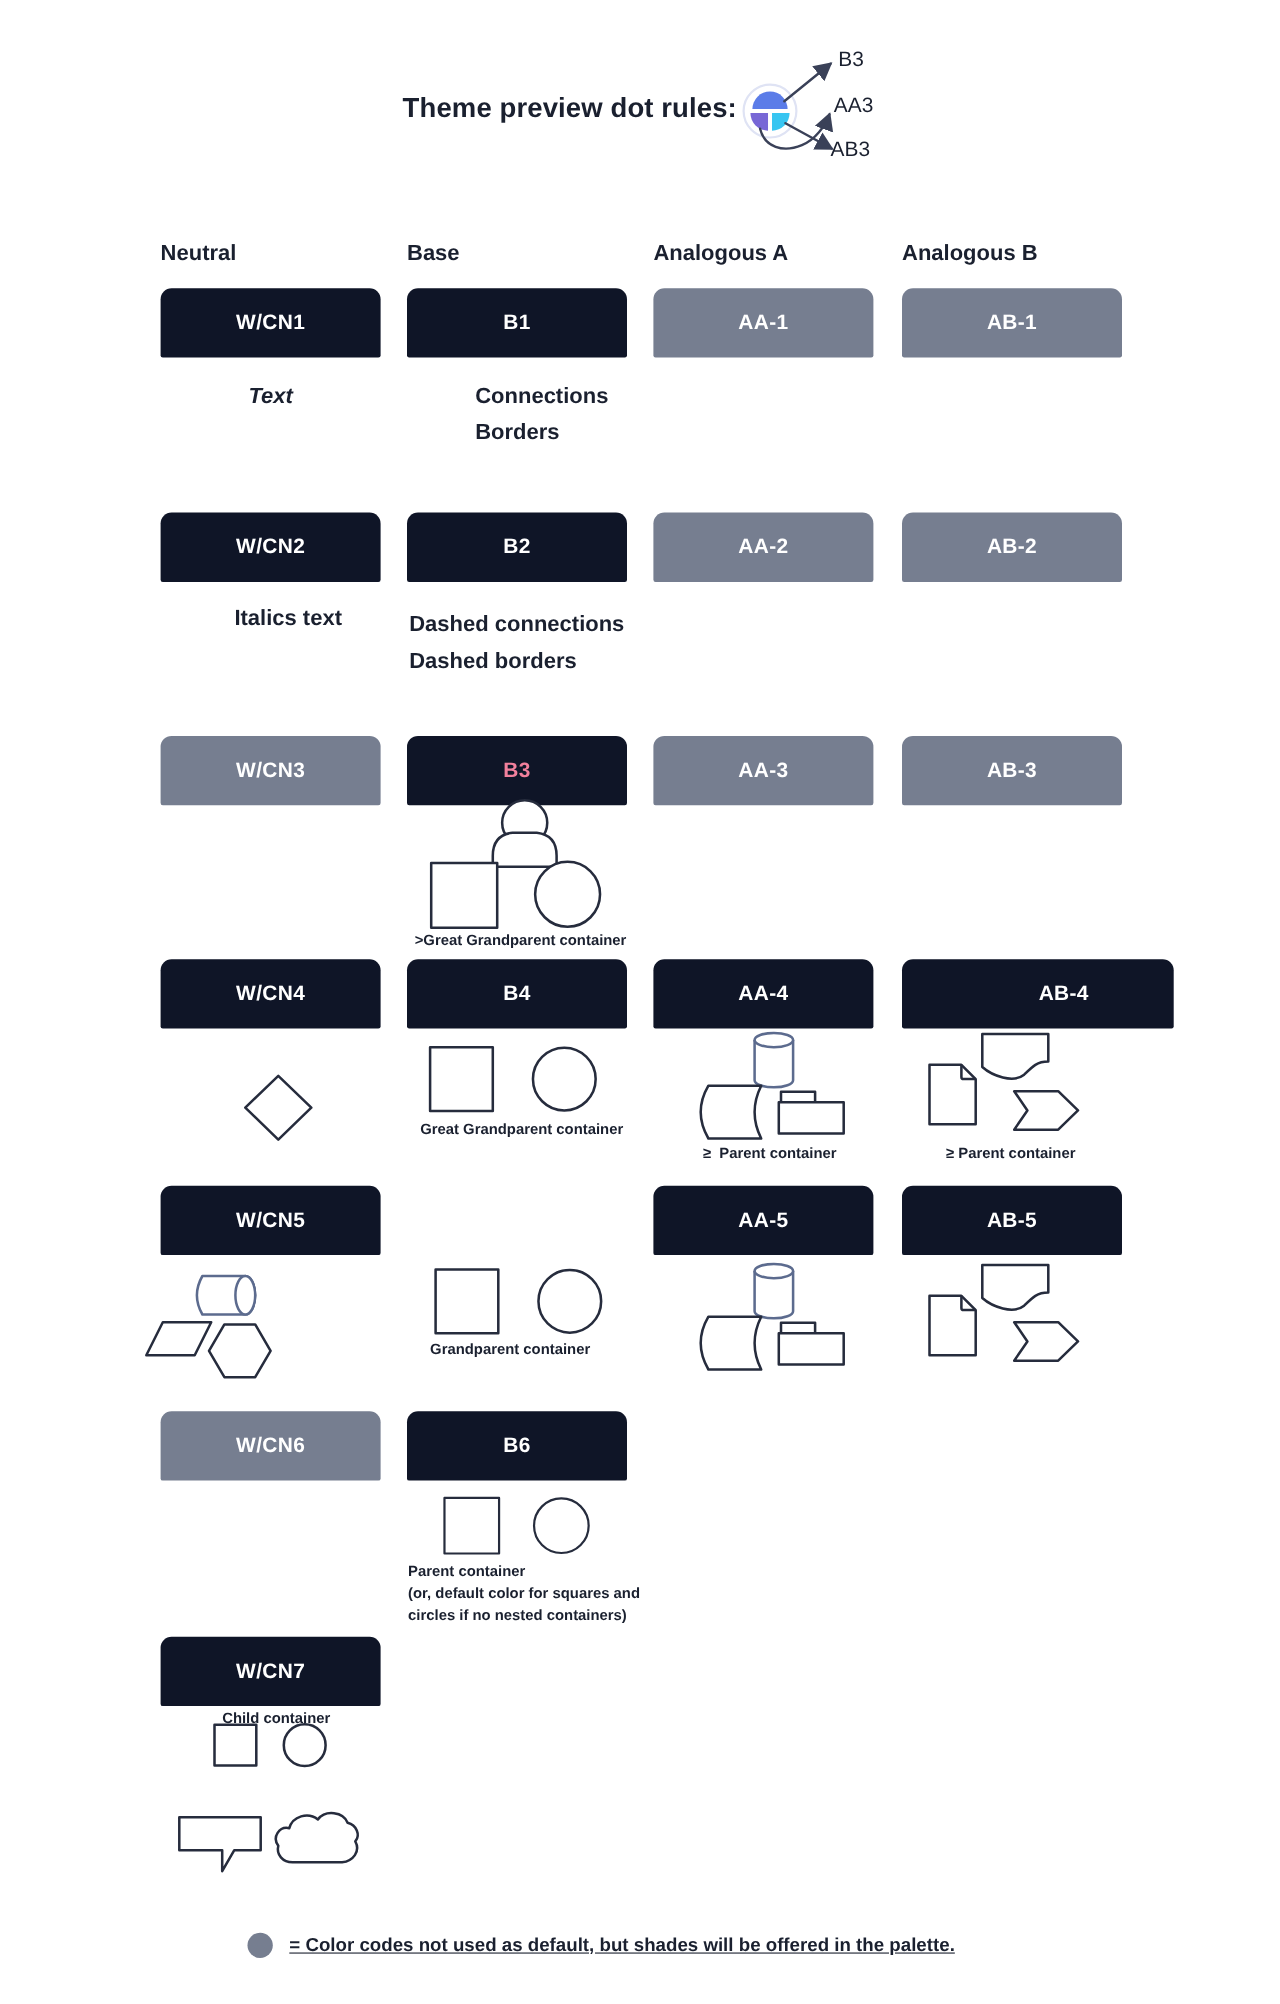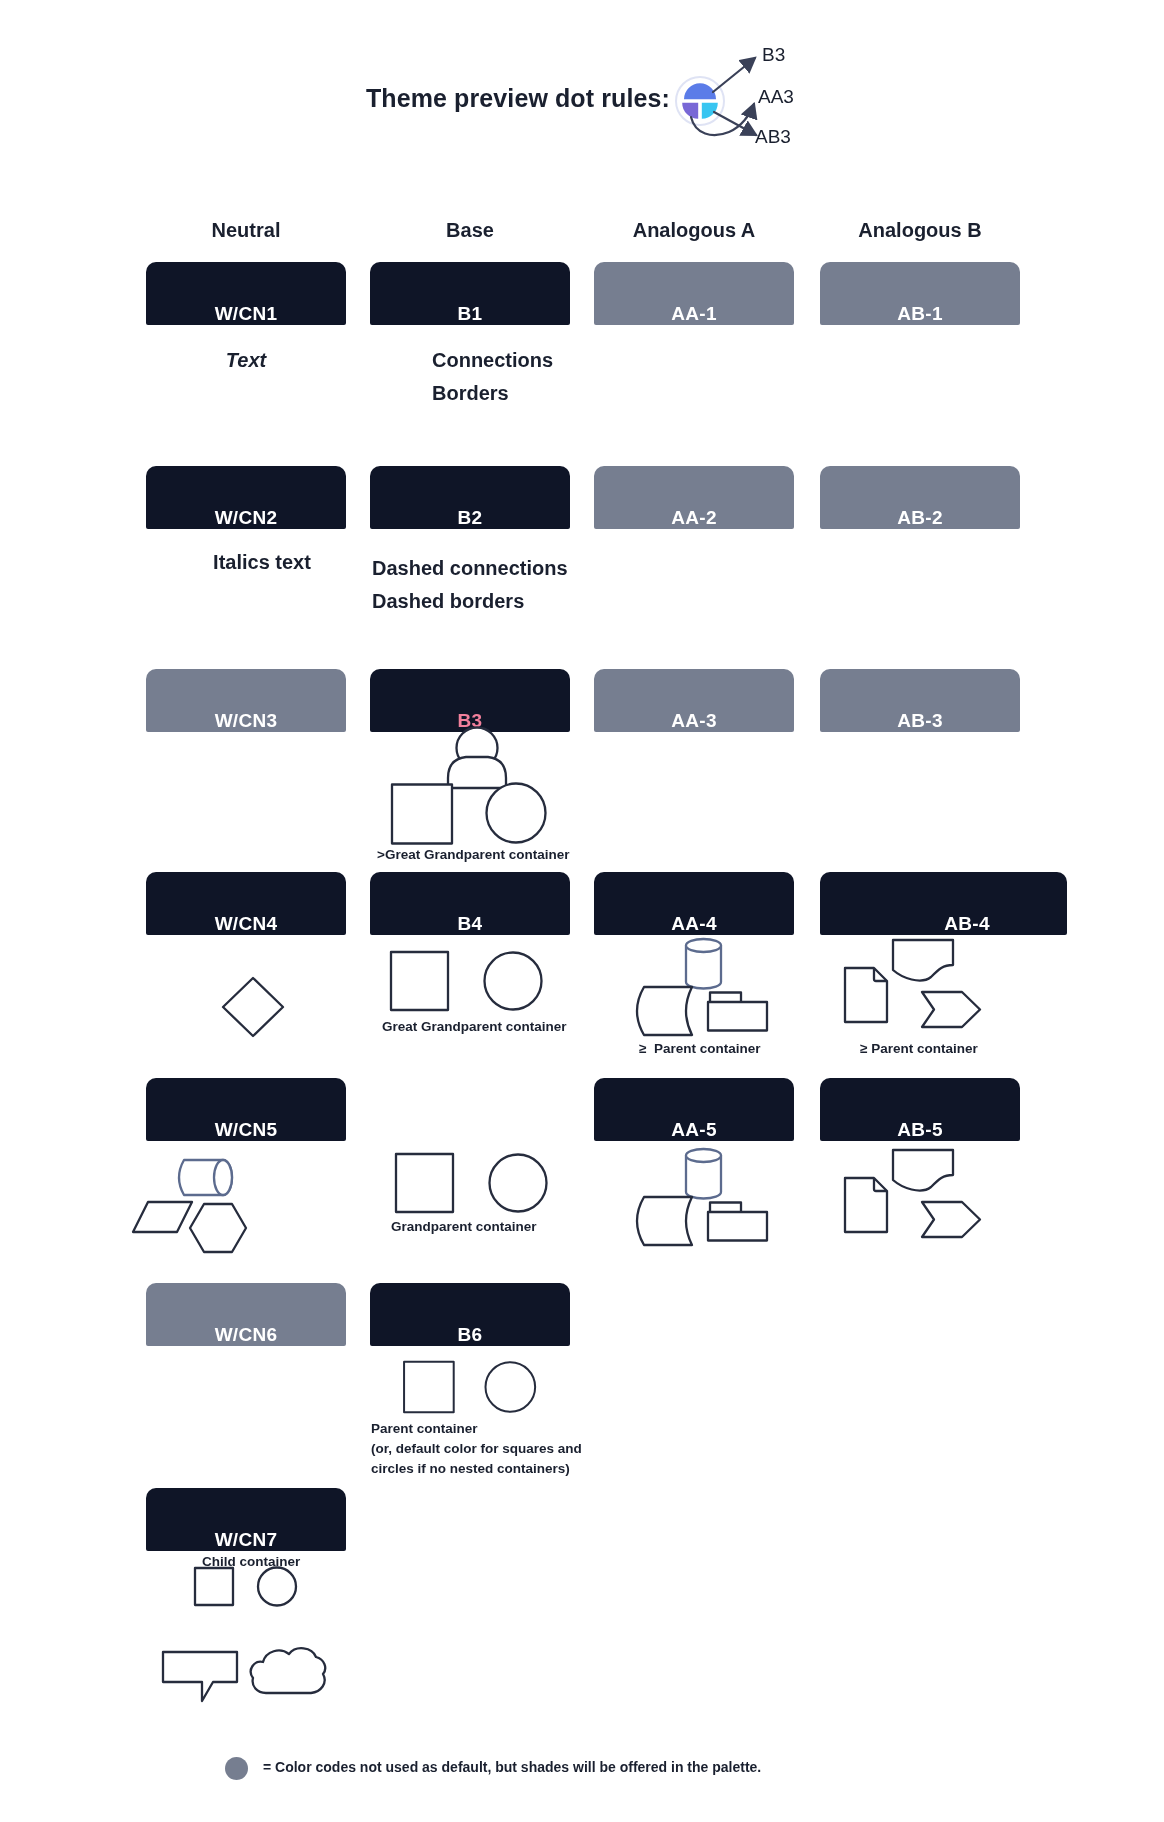--- a/index.html
+++ b/index.html
@@ -1,39 +1,39 @@
 <!DOCTYPE html>
 <html style="--c-dark: #0f1527; --c-gray: #767e90; --c-pink: #f2809c; --c-text: #1a202f; --c-shape: #262c3d; --c-cyl: #5c6b8e; --c-arrow: #3a4158; --c-ring: #dfe3f4; --c-blue: #5b7ce8; --c-purple: #7867d6; --c-cyan: #38c5f1;"><head>
 <meta charset="utf-8">
 <style>
   html,body{margin:0;padding:0;background:#fff;}
   body{font-family:"Liberation Sans",sans-serif;}
   .canvas{position:relative;width:1164px;height:1822px;background:#fff;color:var(--c-text,#1a202f);overflow:hidden;}
   .abs{position:absolute;}
   .title{font-size:25px;font-weight:600;letter-spacing:.1px;}
-  .hdr{width:200px;text-align:center;font-size:20px;font-weight:700;}
-  .box{width:200px;height:63px;border-radius:10px 10px 2px 2px;display:flex;align-items:flex-end;justify-content:center;}
+  .hdr{width:200px;font-size:20px;font-weight:700;}
+  .box{width:200px;height:63px;border-radius:10px 10px 2px 2px;display:flex;align-items:center;justify-content:center;}
   .box.dark{background:var(--c-dark,#0f1527);}
   .box.gray{background:var(--c-gray,#767e90);}
   .box-label{color:#fff;font-size:19px;font-weight:700;letter-spacing:.3px;}
   .box-label.pink{color:var(--c-pink,#f2809c);}
   .ann{font-size:20px;font-weight:700;line-height:33px;white-space:pre;}
   .center{width:200px;text-align:center;}
   .sm{font-size:13.5px;font-weight:700;line-height:20px;white-space:pre;}
   .dot-label{font-size:19px;font-weight:500;}
   .shape{fill:#fff;stroke:var(--c-shape,#262c3d);stroke-width:2.3;stroke-linejoin:round;}
   .cyl{stroke:var(--c-cyl,#5c6b8e);}
   .arrow{fill:none;stroke:var(--c-arrow,#3a4158);stroke-width:2.2;stroke-linecap:round;}
   .ah{fill:var(--c-arrow,#3a4158);}
   .ring{fill:#fff;stroke:var(--c-ring,#dfe3f4);stroke-width:2;}
   .pie-blue{fill:var(--c-blue,#5b7ce8);}
   .pie-purple{fill:var(--c-purple,#7867d6);}
   .pie-cyan{fill:var(--c-cyan,#38c5f1);}
   .dotfoot{width:23px;height:23px;border-radius:50%;background:var(--c-gray,#767e90);}
-  .foot-text{font-size:14px;font-weight:700;}
+  .foot-text{font-size:17px;font-weight:700;text-decoration:underline;}
   svg{display:block;overflow:visible;}
 </style>
 </head>
 <body>
 
 <div class="canvas">
 
   <div class="abs title" style="left:366px;top:84px;">Theme preview dot rules:</div>
 
   <svg class="abs" style="left:640px;top:28px;" width="180" height="130" viewBox="0 0 180 130">

